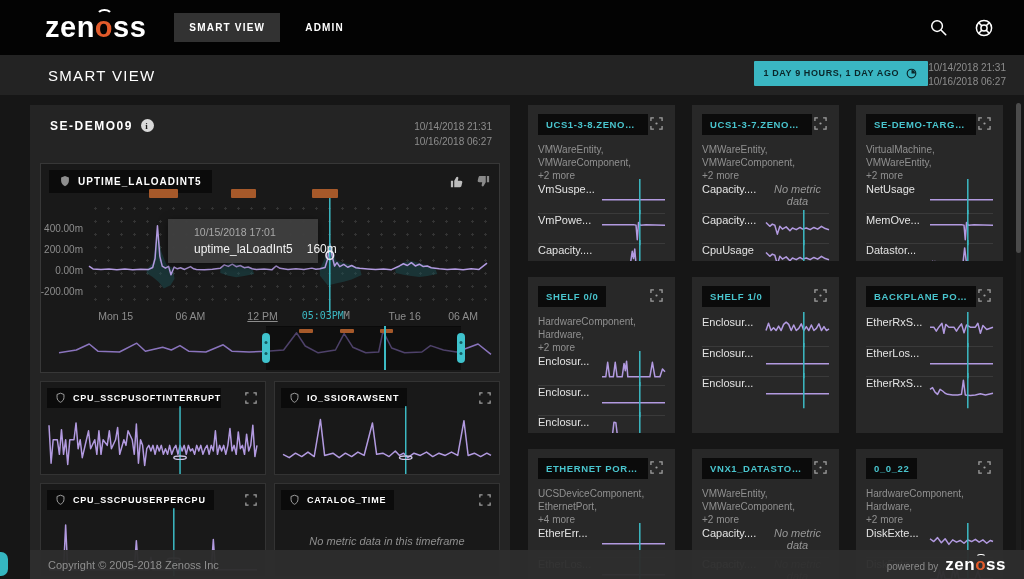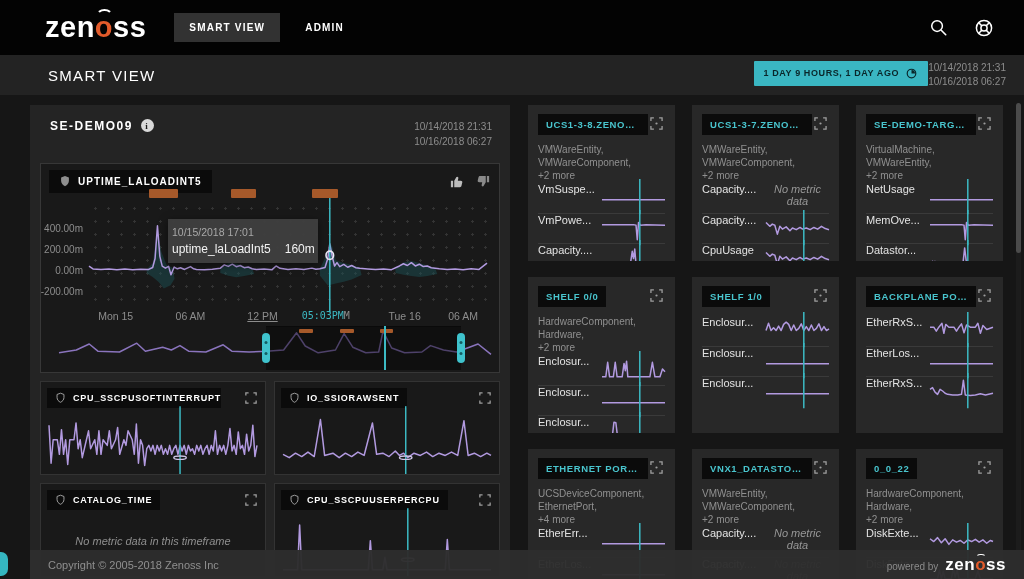--- a/index.html
+++ b/index.html
@@ -58,21 +58,21 @@
     background-image:radial-gradient(#343434 1px,transparent 1.3px);background-size:13px 13px}
   .plot svg{position:absolute;inset:0;width:100%;height:100%;overflow:visible}
   .ylabel{position:absolute;right:calc(100% + 6px);font-size:10px;color:#8d8d8d;white-space:nowrap;transform:translateY(-50%)}
   .ann{position:absolute;top:-13px;height:9px;background:var(--orange);border-radius:1px}
   .xlabels{position:absolute;left:48px;right:12px;top:146px;height:14px;font-size:10.5px;color:#8d8d8d}
   .xlabels span{position:absolute;transform:translateX(-50%);white-space:nowrap}
   .xlabels .accent{color:var(--teal);font-family:"DejaVu Sans Mono",monospace;font-size:10px}
   .xlabels .suffix{color:#8d8d8d;transform:none}
 
   .tooltip{position:absolute;left:127px;top:55px;width:150px;background:rgba(62,62,62,.96);
-    box-shadow:0 2px 8px rgba(0,0,0,.5);padding:7px 4px;z-index:5}
+    box-shadow:0 2px 8px rgba(0,0,0,.5);padding:7px 26px;z-index:5}
   .tooltip .t-time{font-size:10.5px;color:#a8a8a8;margin-bottom:4px}
   .tooltip .t-row{display:flex;justify-content:space-between;font-size:12px;color:#f2f2f2;gap:14px}
 
   .overview{position:absolute;left:18px;right:8px;top:164px;height:40px}
   .overview > svg{position:absolute;inset:0;width:100%;height:100%;overflow:visible}
   .brush{position:absolute;top:-2px;bottom:-2px;background:rgba(5,5,5,.45);border-top:1px solid #0a0a0a}
   .brush-handle{position:absolute;top:50%;width:8px;height:30px;transform:translate(-50%,-50%);
     background:#3fc3cd;border-radius:4px;cursor:ew-resize;z-index:6}
   .brush-handle i{position:absolute;left:50%;width:3px;height:3px;border-radius:50%;background:#145e63;transform:translateX(-50%)}
   .brush-handle i:first-child{top:8px}.brush-handle i:last-child{bottom:8px}
@@ -291,47 +291,47 @@
                 <circle cx="59" cy="78" r="3" fill="none" stroke="#cfc6e8" stroke-width="1.4" vector-effect="non-scaling-stroke"></circle>
               </svg>
             </div>
           </div>
           <div class="mpanel">
             <div class="mpanel-head">
               <span class="chip">
                 <svg width="11" height="12" viewBox="0 0 20 21" fill="none" stroke="#9e9e9e" stroke-width="1.8">
                   <path d="M10 1.8l6.3 2.3v5.3c0 4.3-2.7 7.2-6.3 8.9-3.6-1.7-6.3-4.6-6.3-8.9V4.1z"></path>
                 </svg>
-                <span class="pt">CATALOG_TIME</span>
-              </span>
-              <span class="expand"><svg width="12" height="12" viewBox="0 0 14 14" fill="none" stroke="#9e9e9e" stroke-width="1.5">
-                  <path d="M1 4.2V1h3.2M9.8 1H13v3.2M13 9.8V13H9.8M4.2 13H1V9.8"></path>
-                </svg></span>
-            </div>
-            <div class="empty-msg">No metric data in this timeframe</div>
-          </div>
-          <div class="mpanel">
-            <div class="mpanel-head">
-              <span class="chip">
-                <svg width="11" height="12" viewBox="0 0 20 21" fill="none" stroke="#9e9e9e" stroke-width="1.8">
-                  <path d="M10 1.8l6.3 2.3v5.3c0 4.3-2.7 7.2-6.3 8.9-3.6-1.7-6.3-4.6-6.3-8.9V4.1z"></path>
-                </svg>
                 <span class="pt">CPU_SSCPUUSERPERCPU</span>
               </span>
               <span class="expand"><svg width="12" height="12" viewBox="0 0 14 14" fill="none" stroke="#9e9e9e" stroke-width="1.5">
                   <path d="M1 4.2V1h3.2M9.8 1H13v3.2M13 9.8V13H9.8M4.2 13H1V9.8"></path>
                 </svg></span>
             </div>
             <div class="mchart">
               <svg viewBox="0 0 100 100" preserveAspectRatio="none" class="spark">
                 <polyline class="pline" points="0,96 7,96 8,16 9,96 41,96 42,44 43,96 48,96 49,74 50,96 78,96 79,42 80,96 100,96"></polyline>
                 <line class="cursorline" x1="60" x2="60" y1="-14" y2="112"></line>
                 <circle cx="60" cy="78" r="3" fill="none" stroke="#cfc6e8" stroke-width="1.4" vector-effect="non-scaling-stroke"></circle>
               </svg>
             </div>
+          </div>
+          <div class="mpanel">
+            <div class="mpanel-head">
+              <span class="chip">
+                <svg width="11" height="12" viewBox="0 0 20 21" fill="none" stroke="#9e9e9e" stroke-width="1.8">
+                  <path d="M10 1.8l6.3 2.3v5.3c0 4.3-2.7 7.2-6.3 8.9-3.6-1.7-6.3-4.6-6.3-8.9V4.1z"></path>
+                </svg>
+                <span class="pt">CATALOG_TIME</span>
+              </span>
+              <span class="expand"><svg width="12" height="12" viewBox="0 0 14 14" fill="none" stroke="#9e9e9e" stroke-width="1.5">
+                  <path d="M1 4.2V1h3.2M9.8 1H13v3.2M13 9.8V13H9.8M4.2 13H1V9.8"></path>
+                </svg></span>
+            </div>
+            <div class="empty-msg">No metric data in this timeframe</div>
           </div>
         </div>
     </section>
 
     <div class="cards" id="cards">
         <div class="card">
           <div class="card-head">
             <span class="card-chip">UCS1-3-8.ZENOSS.LOC</span>
             <span class="expand"><svg width="13" height="13" viewBox="0 0 14 14" fill="none" stroke="#9e9e9e" stroke-width="1.4">
                 <path d="M1 4.2V1h3.2M9.8 1H13v3.2M13 9.8V13H9.8M4.2 13H1V9.8"></path>

